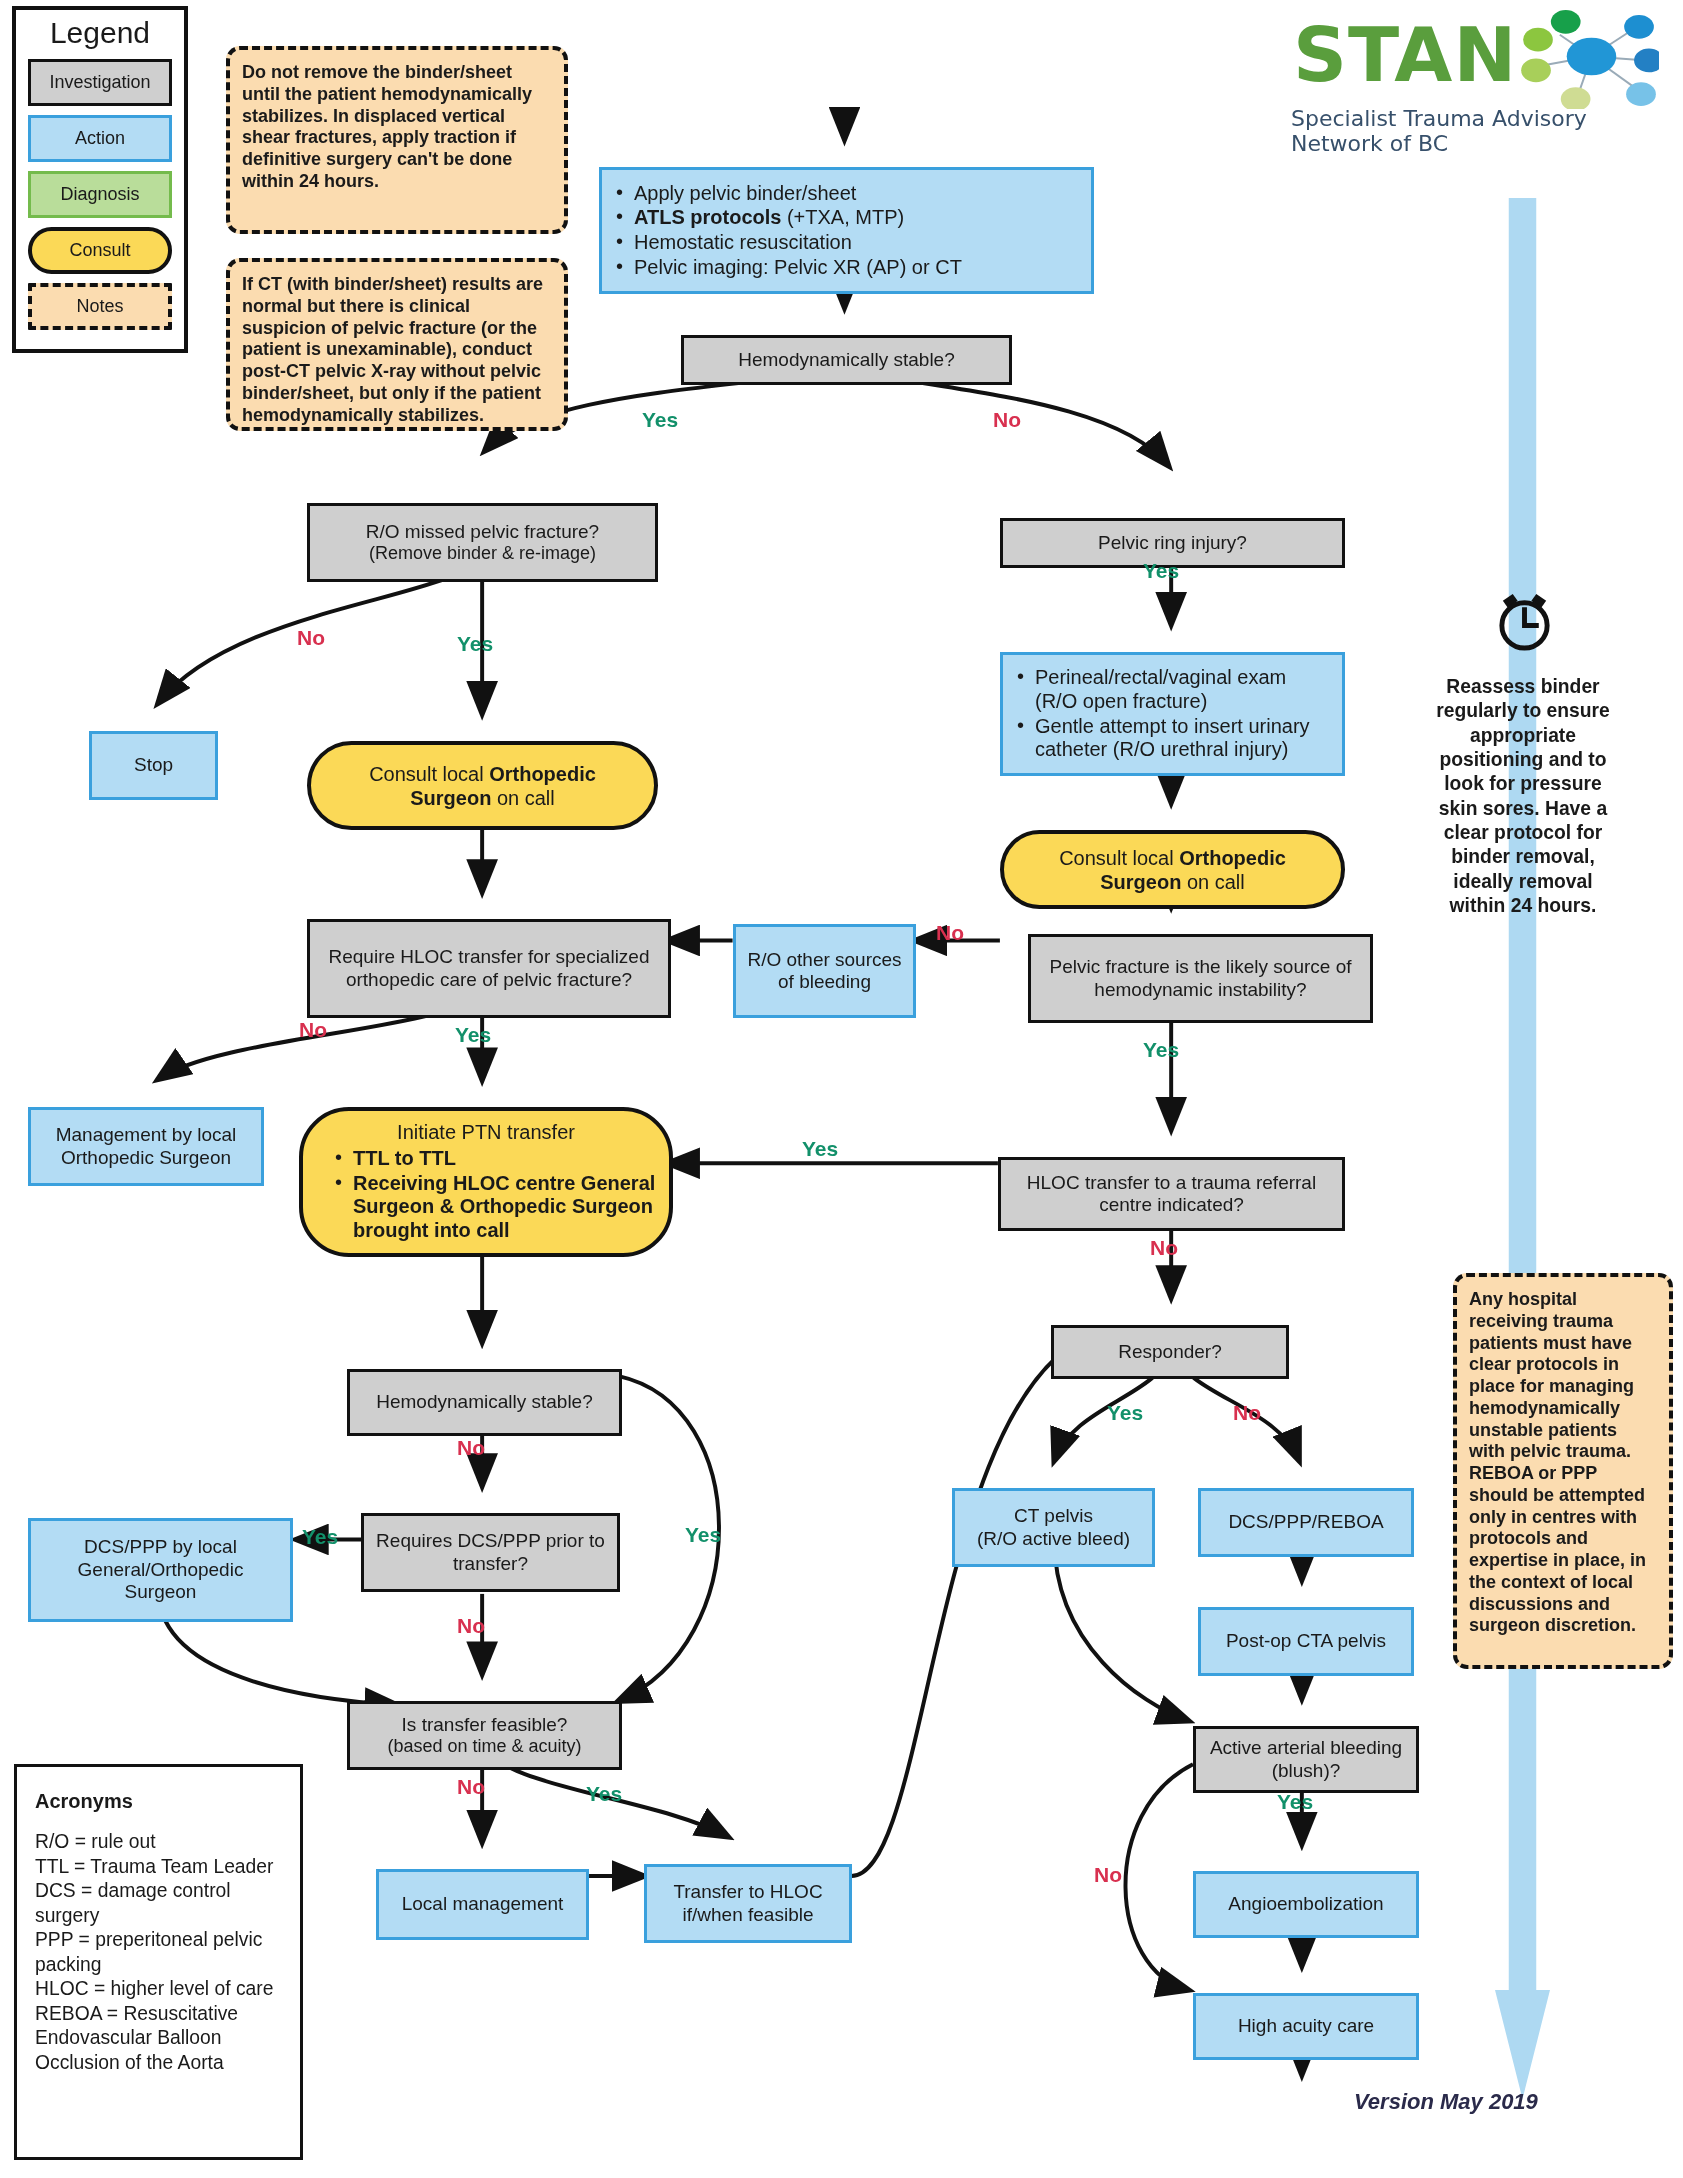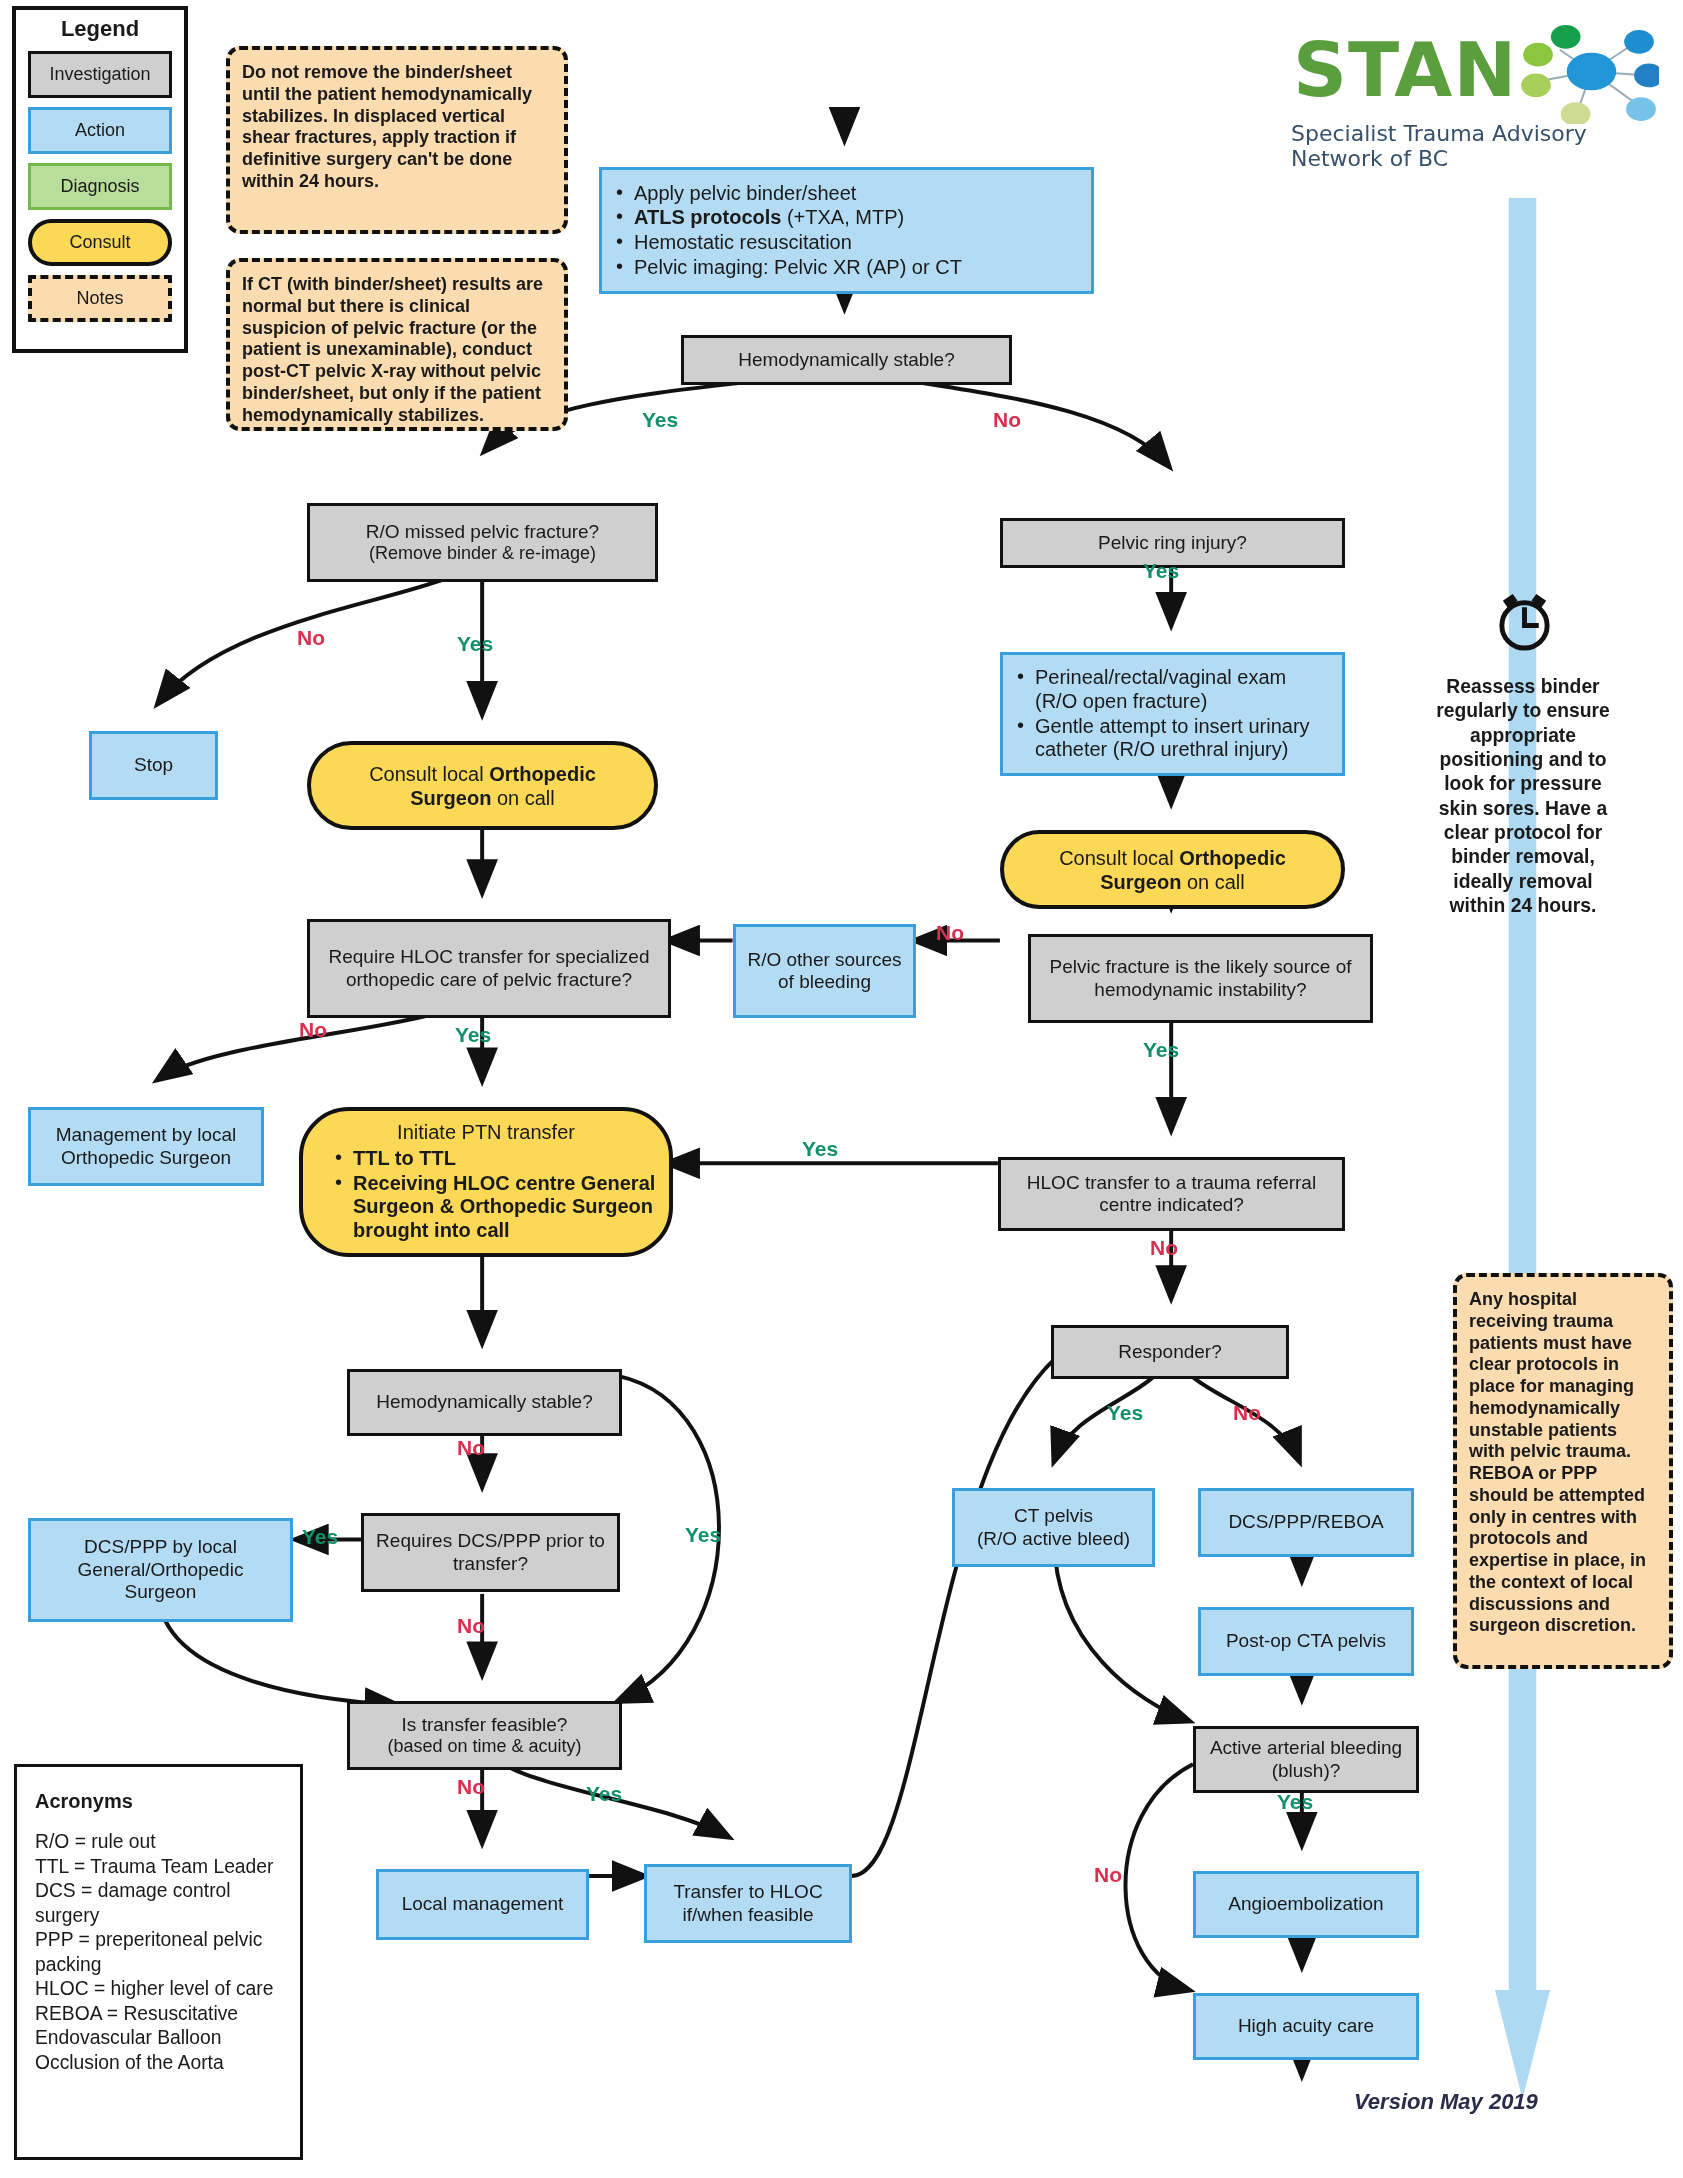--- a/index.html
+++ b/index.html
@@ -39,37 +39,37 @@
 
   .bullets { text-align: left; width: 100%; }
   .bullets ul { list-style: none; }
   .bullets li { position: relative; padding-left: 22px; margin: 1px 0; }
   .bullets li:before { content: "\2022"; position: absolute; left: 4px; top: -1px; font-size: 20px; }
   b { font-weight: bold; }
 
   
   #legend { position: absolute; left: 12px; top: 6px; width: 176px; height: 347px;
             border: 4px solid #111; background: #fff; z-index: 6; }
-  #legend .ltitle { text-align: center; font-weight: bold; font-size: 22px; margin-top: 6px; }
+  #legend .ltitle { text-align: center; font-weight: normal; font-size: 30px; margin-top: 6px; }
   #legend .lrow { margin: 9px 12px 0 12px; height: 47px; display: flex; align-items: center;
                   justify-content: center; font-size: 18px; text-align: center; }
   #legend .lrow.inv { background: #cfcfcf; border: 3px solid #111; }
   #legend .lrow.act { background: #b3dcf4; border: 3px solid #3aa0dd; }
   #legend .lrow.diag { background: #b9dd9a; border: 3px solid #74bb4c; }
   #legend .lrow.consult { background: #fbd957; border: 4px solid #111; border-radius: 30px; }
   #legend .lrow.note { background: #fbdcb0; border: 4px dashed #111; border-radius: 1px; }
 
   
   #acronyms { position: absolute; left: 14px; top: 1764px; width: 289px; height: 396px;
               border: 3px solid #111; background: #fff; padding: 22px 18px; z-index: 6;
               font-size: 19.3px; line-height: 1.27; }
   #acronyms .ahead { font-weight: bold; font-size: 20px; margin-bottom: 16px; }
 
   
-  #stan { position: absolute; left: 1287px; top: 18px; width: 386px; height: 144px; z-index: 6; }
+  #stan { position: absolute; left: 1287px; top: 3px; width: 386px; height: 144px; z-index: 6; }
   #stan .word { font-size: 75px; font-weight: bold; color: #5a9e3d; letter-spacing: 1px;
                 position: absolute; left: 6px; top: 8px; font-family: "DejaVu Sans", sans-serif; }
   #stan .tag { position: absolute; left: 4px; top: 103px; font-size: 22px; color: #37506b;
                font-family: "DejaVu Sans", sans-serif; }
 
   
   #bigarrow { position: absolute; left: 1495px; top: 198px; width: 55px; height: 1901px; z-index: 1; }
 
   #clock { position: absolute; left: 1493px; top: 590px; width: 63px; height: 63px; z-index: 4; }
 

